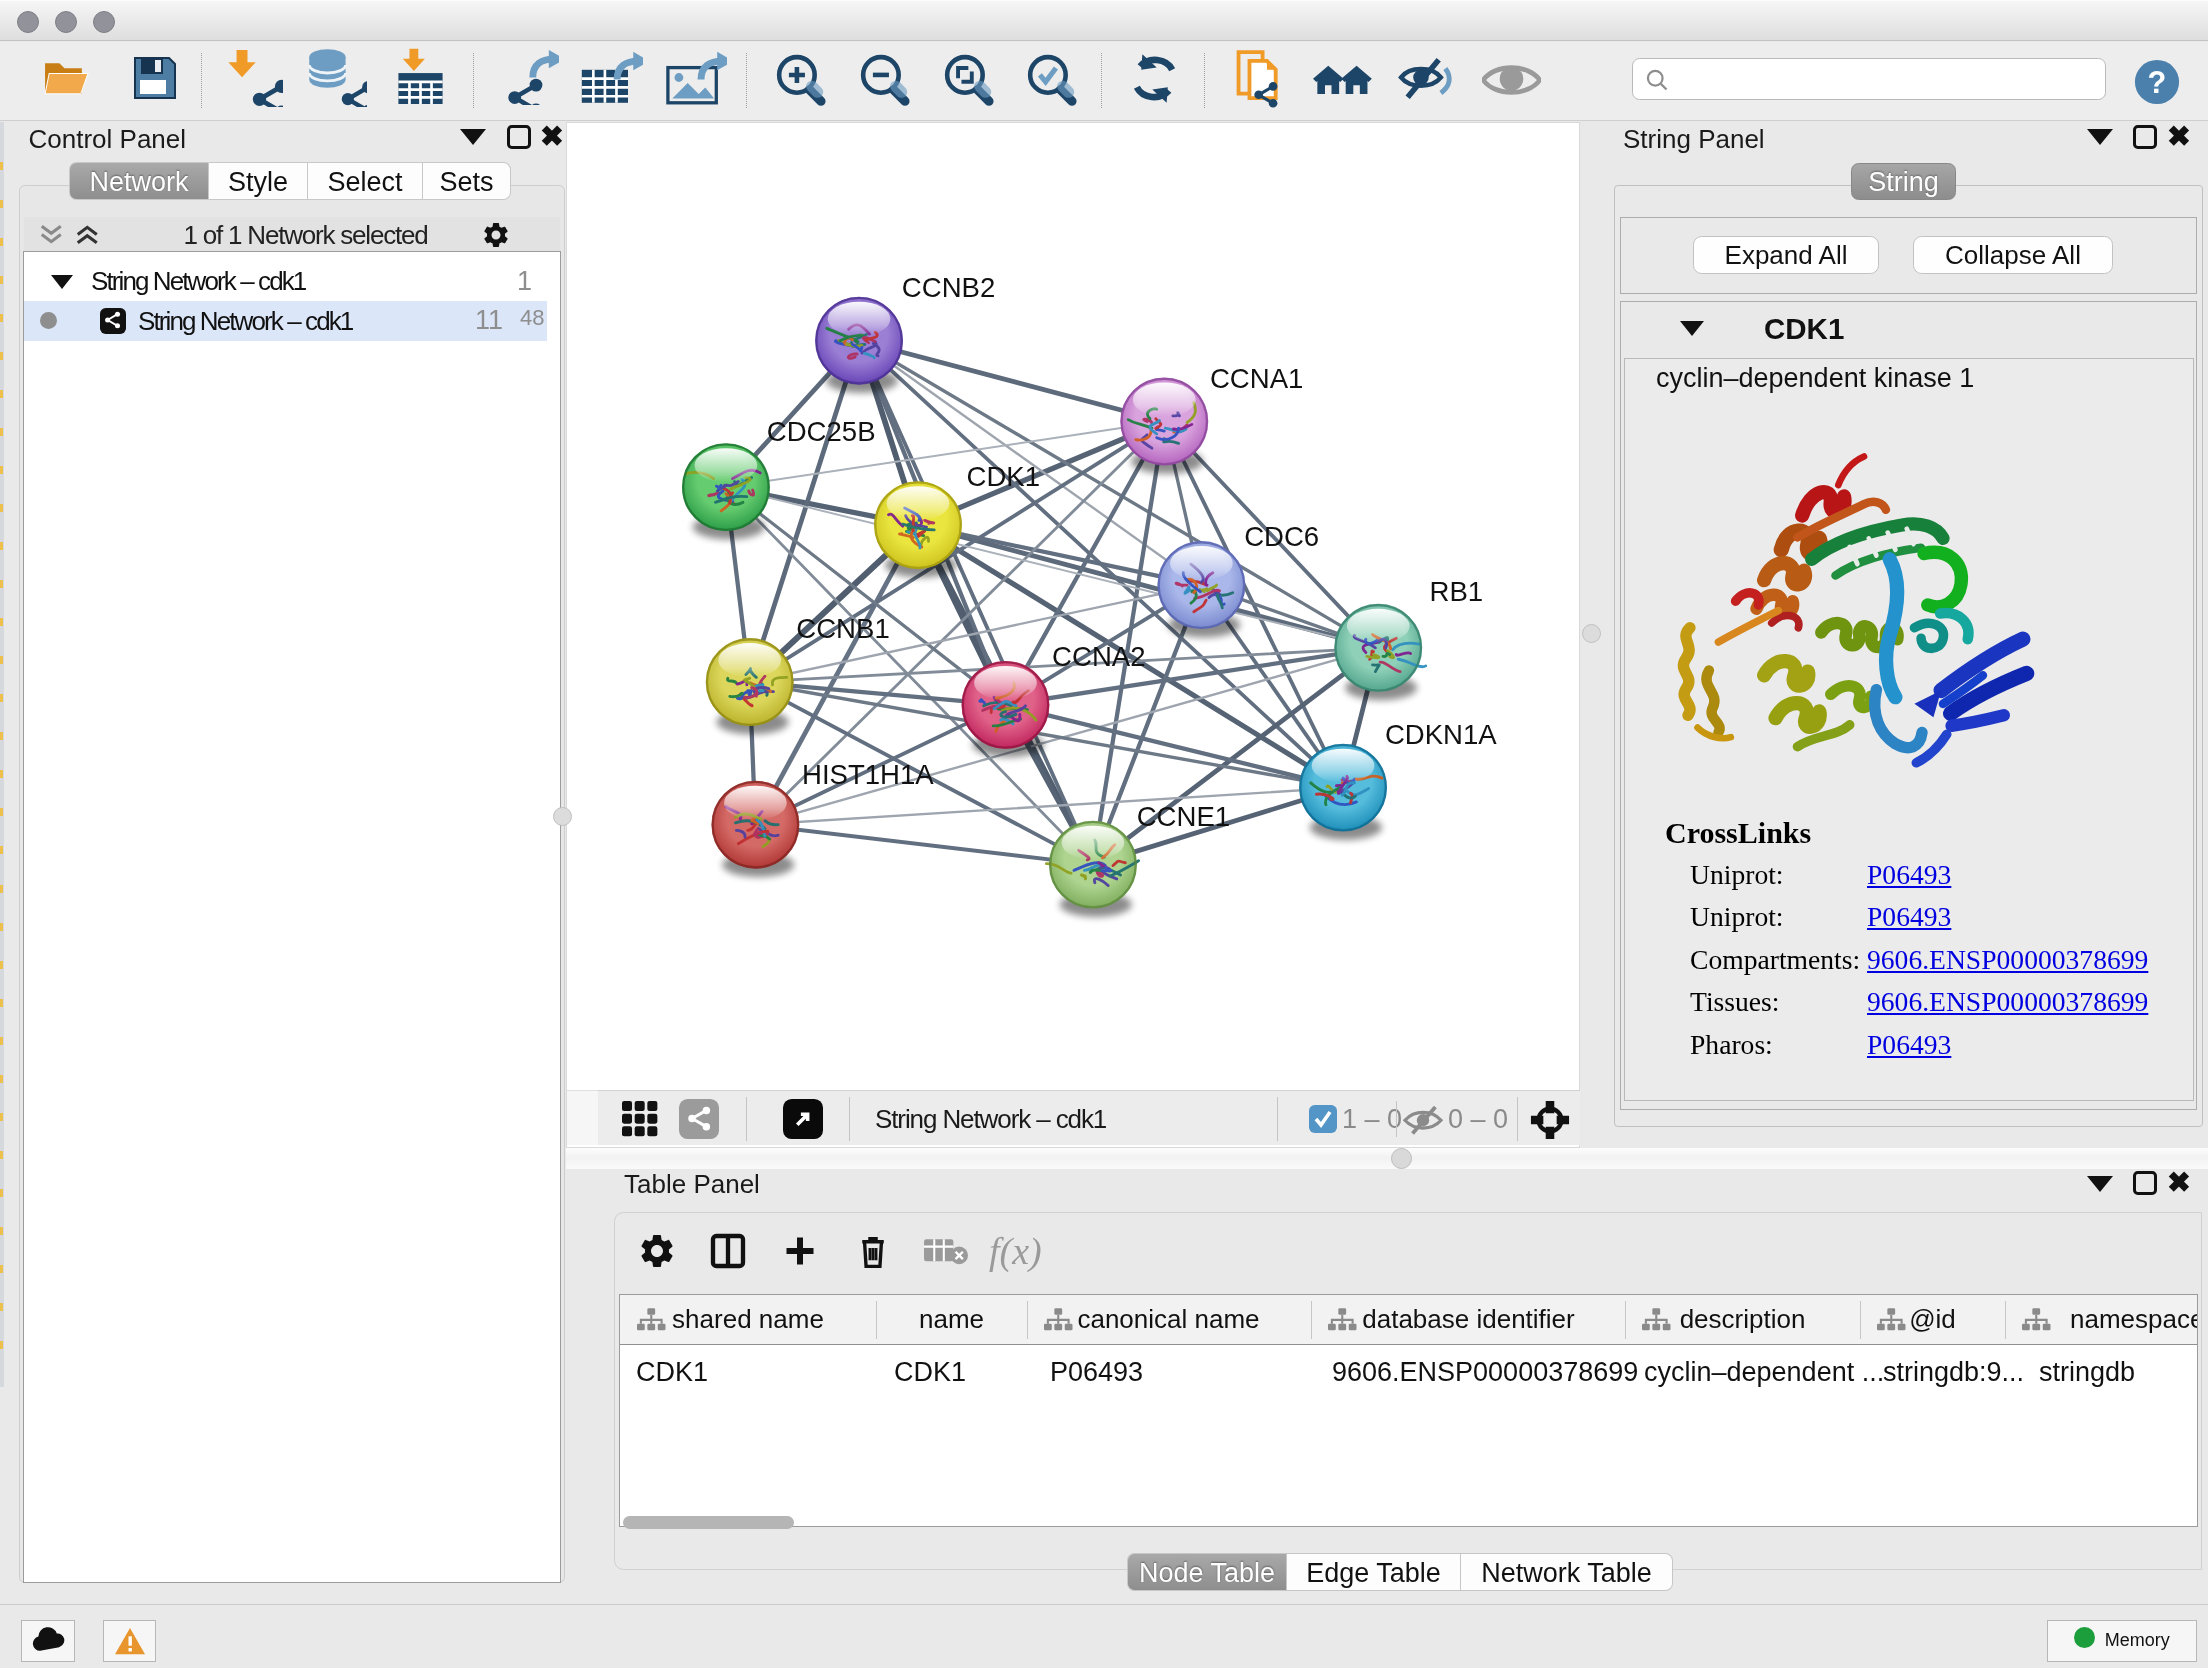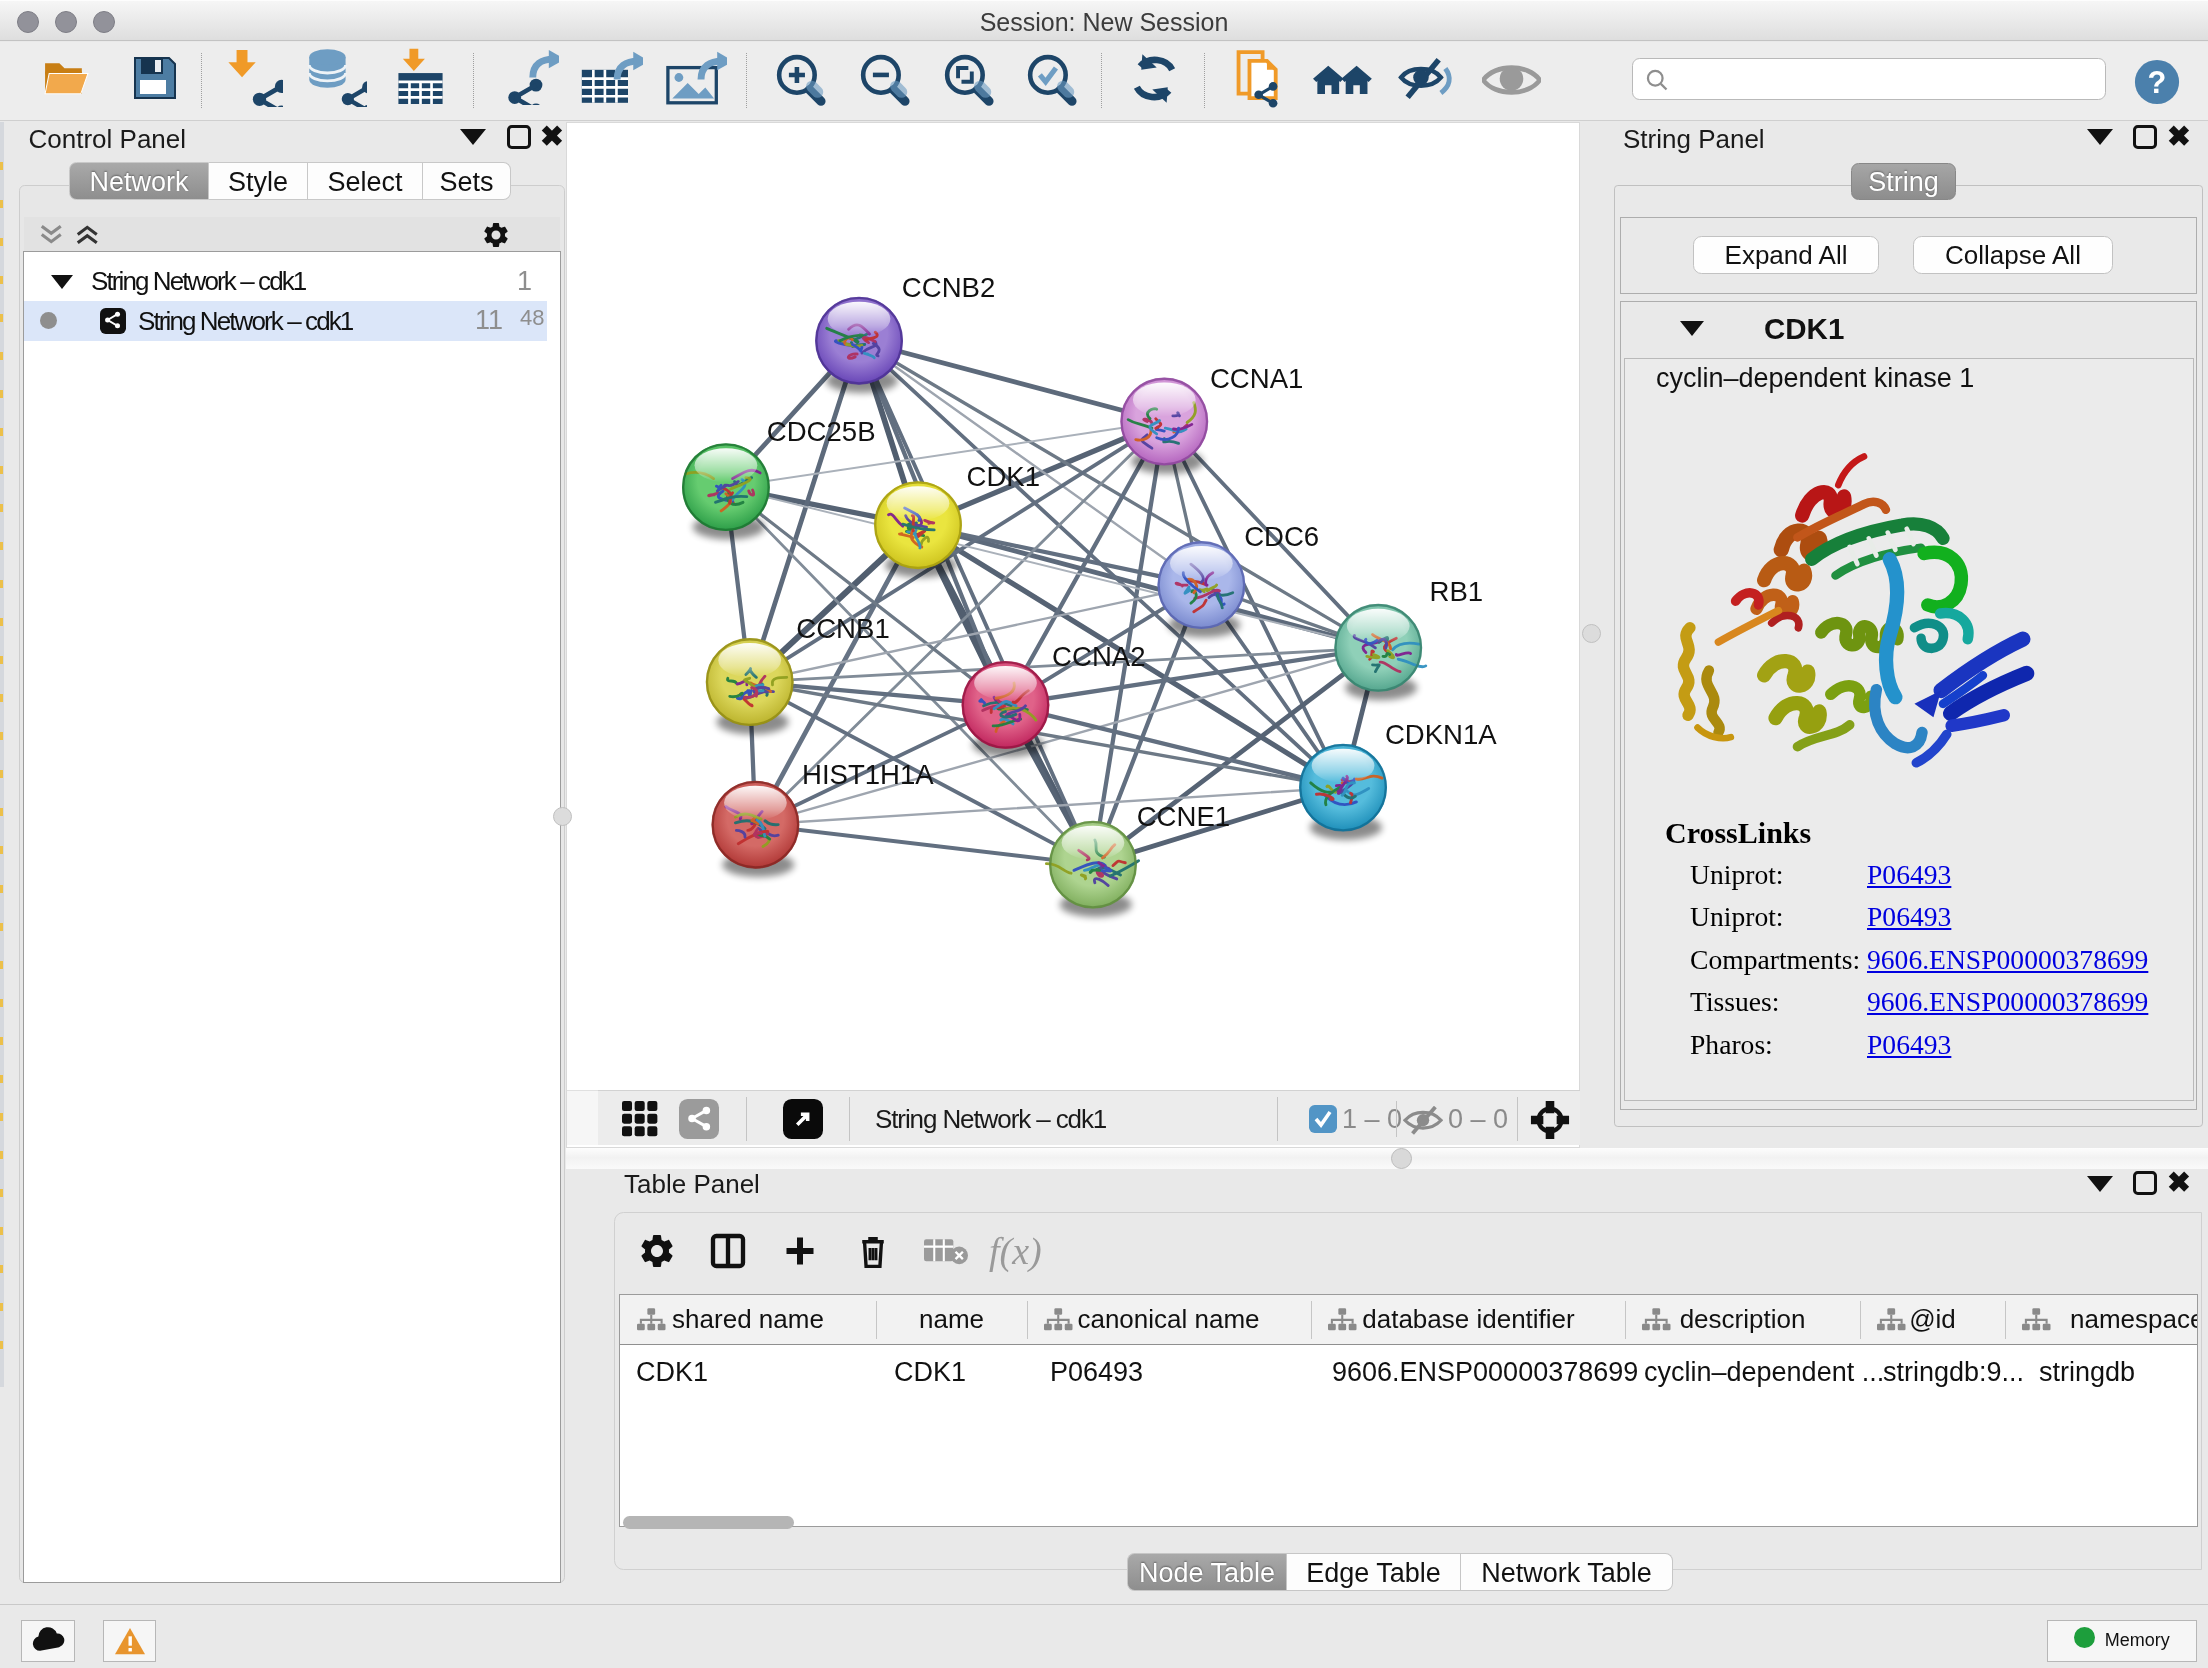--- a/index.html
+++ b/index.html
@@ -46,21 +46,20 @@
 #statline{position:absolute;left:0;top:1604px;width:2208px;border-top:1.9px solid #c9c9c9}
 .statbtn{position:absolute;top:1620px;height:42px;background:#f6f6f6;border:1.9px solid #b7b7b7}
 a.lnk{color:#0000e0;text-decoration:underline}
 .serif{font-family:"Liberation Serif",serif}
 </style></head><body>
 
 <div id="titlebar">
     <div class="tl" style="left:17px"></div>
     <div class="tl" style="left:55px"></div>
     <div class="tl" style="left:93px"></div>
-    <div id="wtitle">Session: New Session</div>
   </div>
 <div id="toolbar">
     <div class="tsep" style="left:201px"></div>
     <div class="tsep" style="left:473px"></div>
     <div class="tsep" style="left:746px"></div>
     <div class="tsep" style="left:1101px"></div>
     <div class="tsep" style="left:1204px"></div>
     <svg class="ticon" style="left:38px;top:11.4px" width="55" height="49" viewBox="0 0 48 48">
       <path d="M4 10 h14 l5 5 h17 v6 h-36z" fill="#c87e14"></path>
       <path d="M4 10 v30 h36 v-22 h-36z" fill="#c87e14"></path>
@@ -240,20 +239,21 @@
     <svg style="position:absolute;left:13.3px;top:4.8px" width="28.5" height="25" viewBox="0 0 24 20">
       <g fill="none" stroke="#8a8a8a" stroke-width="2.6">
         <path d="M4 3 l8 6 8-6 M4 10 l8 6 8-6"></path>
       </g>
     </svg>
     <svg style="position:absolute;left:49px;top:4.8px" width="28.5" height="25" viewBox="0 0 24 20">
       <g fill="none" stroke="#333" stroke-width="2.6">
         <path d="M4 17 l8-6 8 6 M4 10 l8-6 8 6"></path>
       </g>
     </svg>
+    <div style="position:absolute;left:19px;width:525px;text-align:center;top:2.9px;font-size:26px;letter-spacing:-1.2px;color:#222">1 of 1 Network selected</div>
     <svg style="position:absolute;left:457px;top:2.9px" width="30" height="30" viewBox="0 0 24 24">
       <path fill="#111" d="M19.14,12.94c0.04-0.3,0.06-0.61,0.06-0.94c0-0.32-0.02-0.64-0.07-0.94l2.03-1.58c0.18-0.14,0.23-0.41,0.12-0.61l-1.92-3.32c-0.12-0.22-0.37-0.29-0.59-0.22l-2.39,0.96c-0.5-0.38-1.03-0.7-1.62-0.94L14.4,2.81c-0.04-0.24-0.24-0.41-0.48-0.41h-3.84c-0.24,0-0.43,0.17-0.47,0.41L9.25,5.35C8.66,5.59,8.12,5.92,7.63,6.29L5.24,5.33c-0.22-0.08-0.47,0-0.59,0.22L2.74,8.87C2.62,9.08,2.66,9.34,2.86,9.48l2.03,1.58C4.84,11.36,4.8,11.69,4.8,12s0.02,0.64,0.07,0.94l-2.03,1.58c-0.18,0.14-0.23,0.41-0.12,0.61l1.92,3.32c0.12,0.22,0.37,0.29,0.59,0.22l2.39-0.96c0.5,0.38,1.03,0.7,1.62,0.94l0.36,2.54c0.05,0.24,0.24,0.41,0.48,0.41h3.84c0.24,0,0.44-0.17,0.47-0.41l0.36-2.54c0.59-0.24,1.13-0.56,1.62-0.94l2.39,0.96c0.22,0.08,0.47,0,0.59-0.22l1.92-3.32c0.12-0.22,0.07-0.47-0.12-0.61L19.14,12.94z M12,15.6c-1.98,0-3.6-1.62-3.6-3.6s1.62-3.6,3.6-3.6s3.6,1.62,3.6,3.6S13.98,15.6,12,15.6z"></path>
     </svg>
   </div>
 <div id="cplist">
     <div style="position:absolute;left:0;top:11.4px;width:523px;height:38px">
       <div style="position:absolute;left:27px;top:11.4px;width:0;height:0;border-left:11.4px solid transparent;border-right:11.4px solid transparent;border-top:14.3px solid #111"></div>
       <div style="position:absolute;left:67px;top:2.9px;font-size:26px;letter-spacing:-1.9px;color:#111">String Network – cdk1</div>
       <div style="position:absolute;right:15px;top:2.9px;font-size:27px;color:#8e8e8e">1</div>
     </div>

